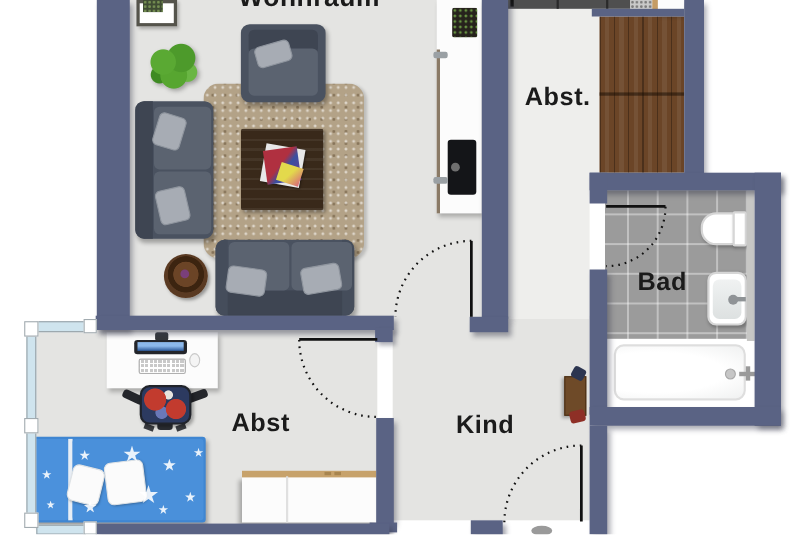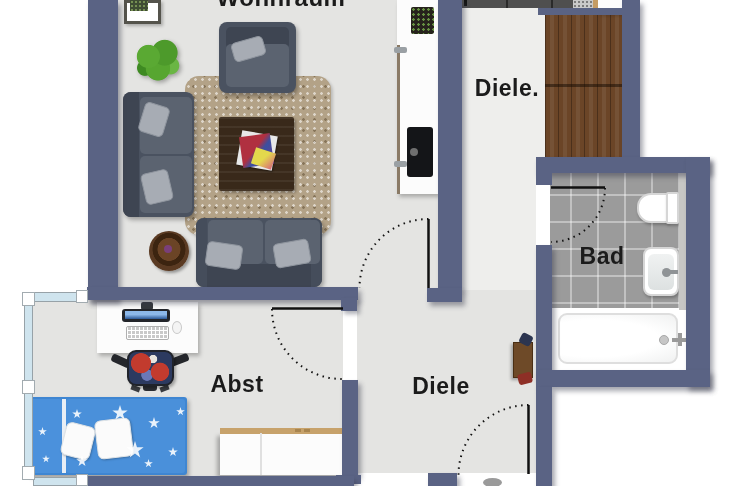--- a/index.html
+++ b/index.html
@@ -233,18 +233,18 @@
     <path d="M428.5,219 A69,69 0 0 0 359.5,288" stroke="#111" stroke-width="2" fill="none" stroke-dasharray="1.5,4.5"></path>
 
     <path d="M551,187.5 L605,187.5" stroke="#111" stroke-width="2.5" fill="none"></path>
     <path d="M605,188 A54,54 0 0 1 551,242" stroke="#111" stroke-width="2" fill="none" stroke-dasharray="1.5,4.5"></path>
 
     <path d="M528.5,405 L528.5,474" stroke="#111" stroke-width="2.5" fill="none"></path>
     <path d="M528.5,405 A70,70 0 0 0 458.5,475" stroke="#111" stroke-width="2" fill="none" stroke-dasharray="1.5,4.5"></path>
   </svg>
 
   <div class="room-label" style="left:281px;top:-2px;font-size:24px;">Wohnraum</div>
-  <div class="room-label" style="left:507px;top:88px;font-size:23px;">Diele.</div>
+  <div class="room-label" style="left:507px;top:88px;font-size:23px;">Abst.</div>
   <div class="room-label" style="left:602px;top:256px;font-size:23px;">Bad</div>
   <div class="room-label" style="left:237px;top:384px;font-size:23px;">Abst</div>
-  <div class="room-label" style="left:441px;top:386px;font-size:23px;">Diele</div>
+  <div class="room-label" style="left:441px;top:386px;font-size:23px;">Kind</div>
 
 </div>
 
 </body></html>

